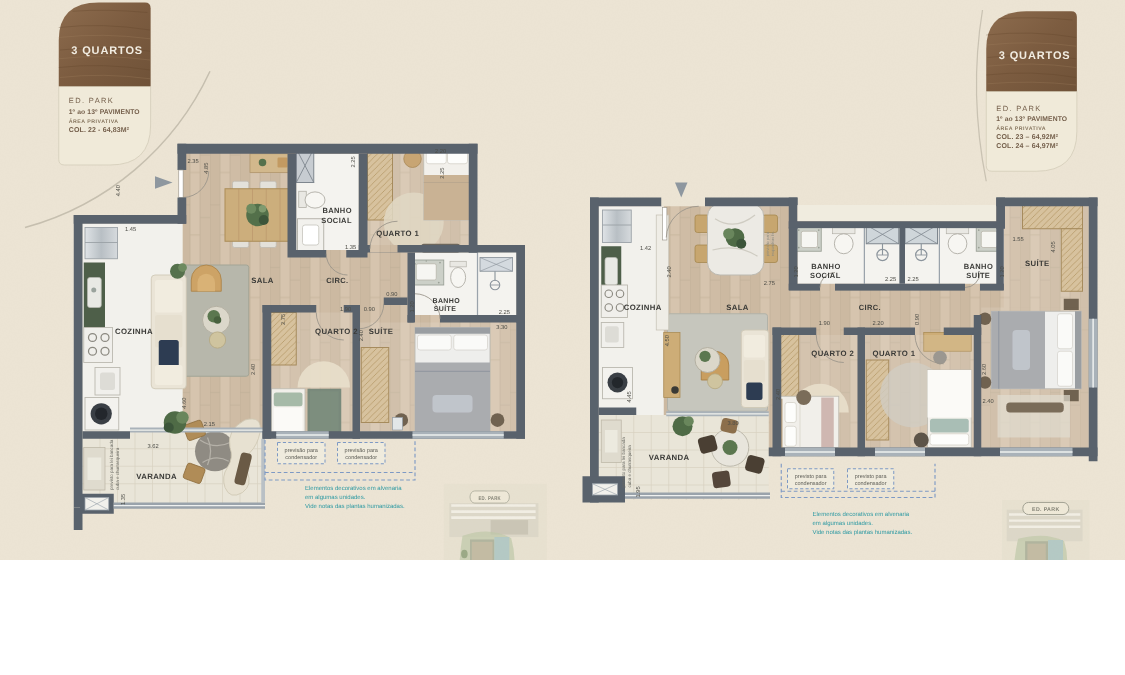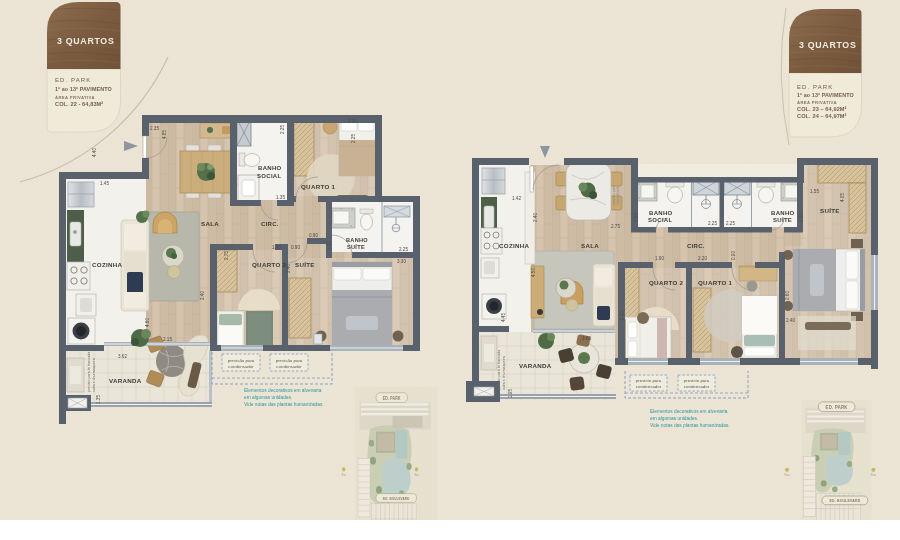--- a/index.html
+++ b/index.html
@@ -1,16 +1,16 @@
 <!DOCTYPE html>
 <html><head>
 <meta charset="utf-8">
 <style>
 html,body{margin:0;padding:0}
-.page{position:relative;width:900px;height:520px;background:#ebe3d3;overflow:hidden;font-family:"Liberation Sans",sans-serif}
+.page{position:relative;width:900px;height:448px;background:#ebe3d3;overflow:hidden;font-family:"Liberation Sans",sans-serif}
 svg{display:block}
 text{font-family:"Liberation Sans",sans-serif}
 </style>
 </head>
 <body>
 <div class="page">
 <svg width="900" height="540" viewBox="0 0 900 540">
 <defs>
 <pattern id="wood" width="24" height="50" patternUnits="userSpaceOnUse">
 <rect width="24" height="50" fill="#d1bfa9"></rect>

